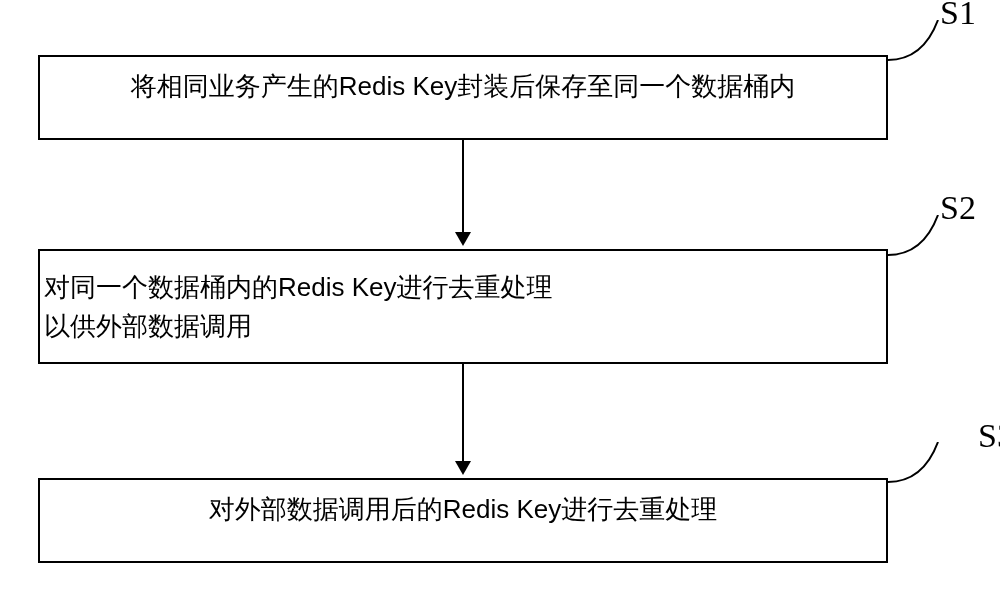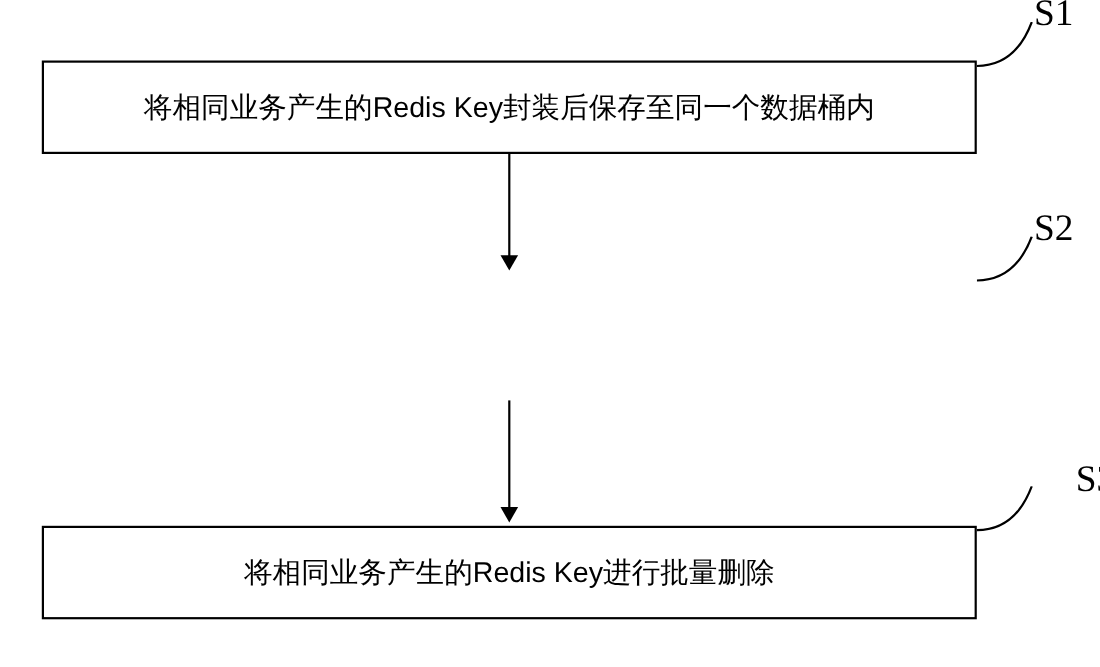--- a/index.html
+++ b/index.html
@@ -14,21 +14,21 @@
     .flowchart {
       position: relative;
       width: 100%;
       height: 100%;
     }
     .step-box {
       position: absolute;
       border: 2px solid #000;
       background: #fff;
       display: flex;
-      align-items: center;
+      align-items: flex-start;
       justify-content: center;
       text-align: center;
       font-size: 26px;
       line-height: 1.5;
       padding: 10px 4px;
       box-sizing: border-box;
     }
     .step-label {
       position: absolute;
       font-size: 34px;
@@ -62,32 +62,36 @@
   <svg class="label-connector" style="left: 888px; top: 20px; width: 70px; height: 45px;">
     <path d="M 0 40 Q 35 40 50 0" stroke="#000" stroke-width="2" fill="none"></path>
   </svg>
   <div class="step-label" style="left: 940px; top: -6px;">
     <span>S1</span>
   </div>
 
   <div class="arrow-line" style="left: 462px; top: 140px; height: 95px;"></div>
   <div class="arrow-head" style="left: 455px; top: 232px;"></div>
 
+  <div class="step-box" style="left: 38px; top: 249px; width: 850px; height: 115px; flex-direction: column;">
+    <span>对同一个数据桶内的Redis Key进行去重处理</span>
+    <span>以供外部数据调用</span>
+  </div>
   <svg class="label-connector" style="left: 888px; top: 215px; width: 70px; height: 45px;">
     <path d="M 0 40 Q 35 40 50 0" stroke="#000" stroke-width="2" fill="none"></path>
   </svg>
   <div class="step-label" style="left: 940px; top: 189px; text-align: right;">
     <span>S2</span>
   </div>
 
   <div class="arrow-line" style="left: 462px; top: 364px; height: 100px;"></div>
   <div class="arrow-head" style="left: 455px; top: 461px;"></div>
 
   <div class="step-box" style="left: 38px; top: 478px; width: 850px; height: 85px;">
-    <span>将相同业务产生的Redis Key进行批量删除</span>
+    <span>对外部数据调用后的Redis Key进行去重处理</span>
   </div>
   <svg class="label-connector" style="left: 888px; top: 442px; width: 70px; height: 45px;">
     <path d="M 0 40 Q 35 40 50 0" stroke="#000" stroke-width="2" fill="none"></path>
   </svg>
   <div class="step-label" style="left: 940px; top: 417px; margin-left: 38px;">
     <span>S3</span>
   </div>
 
 </div>
 

